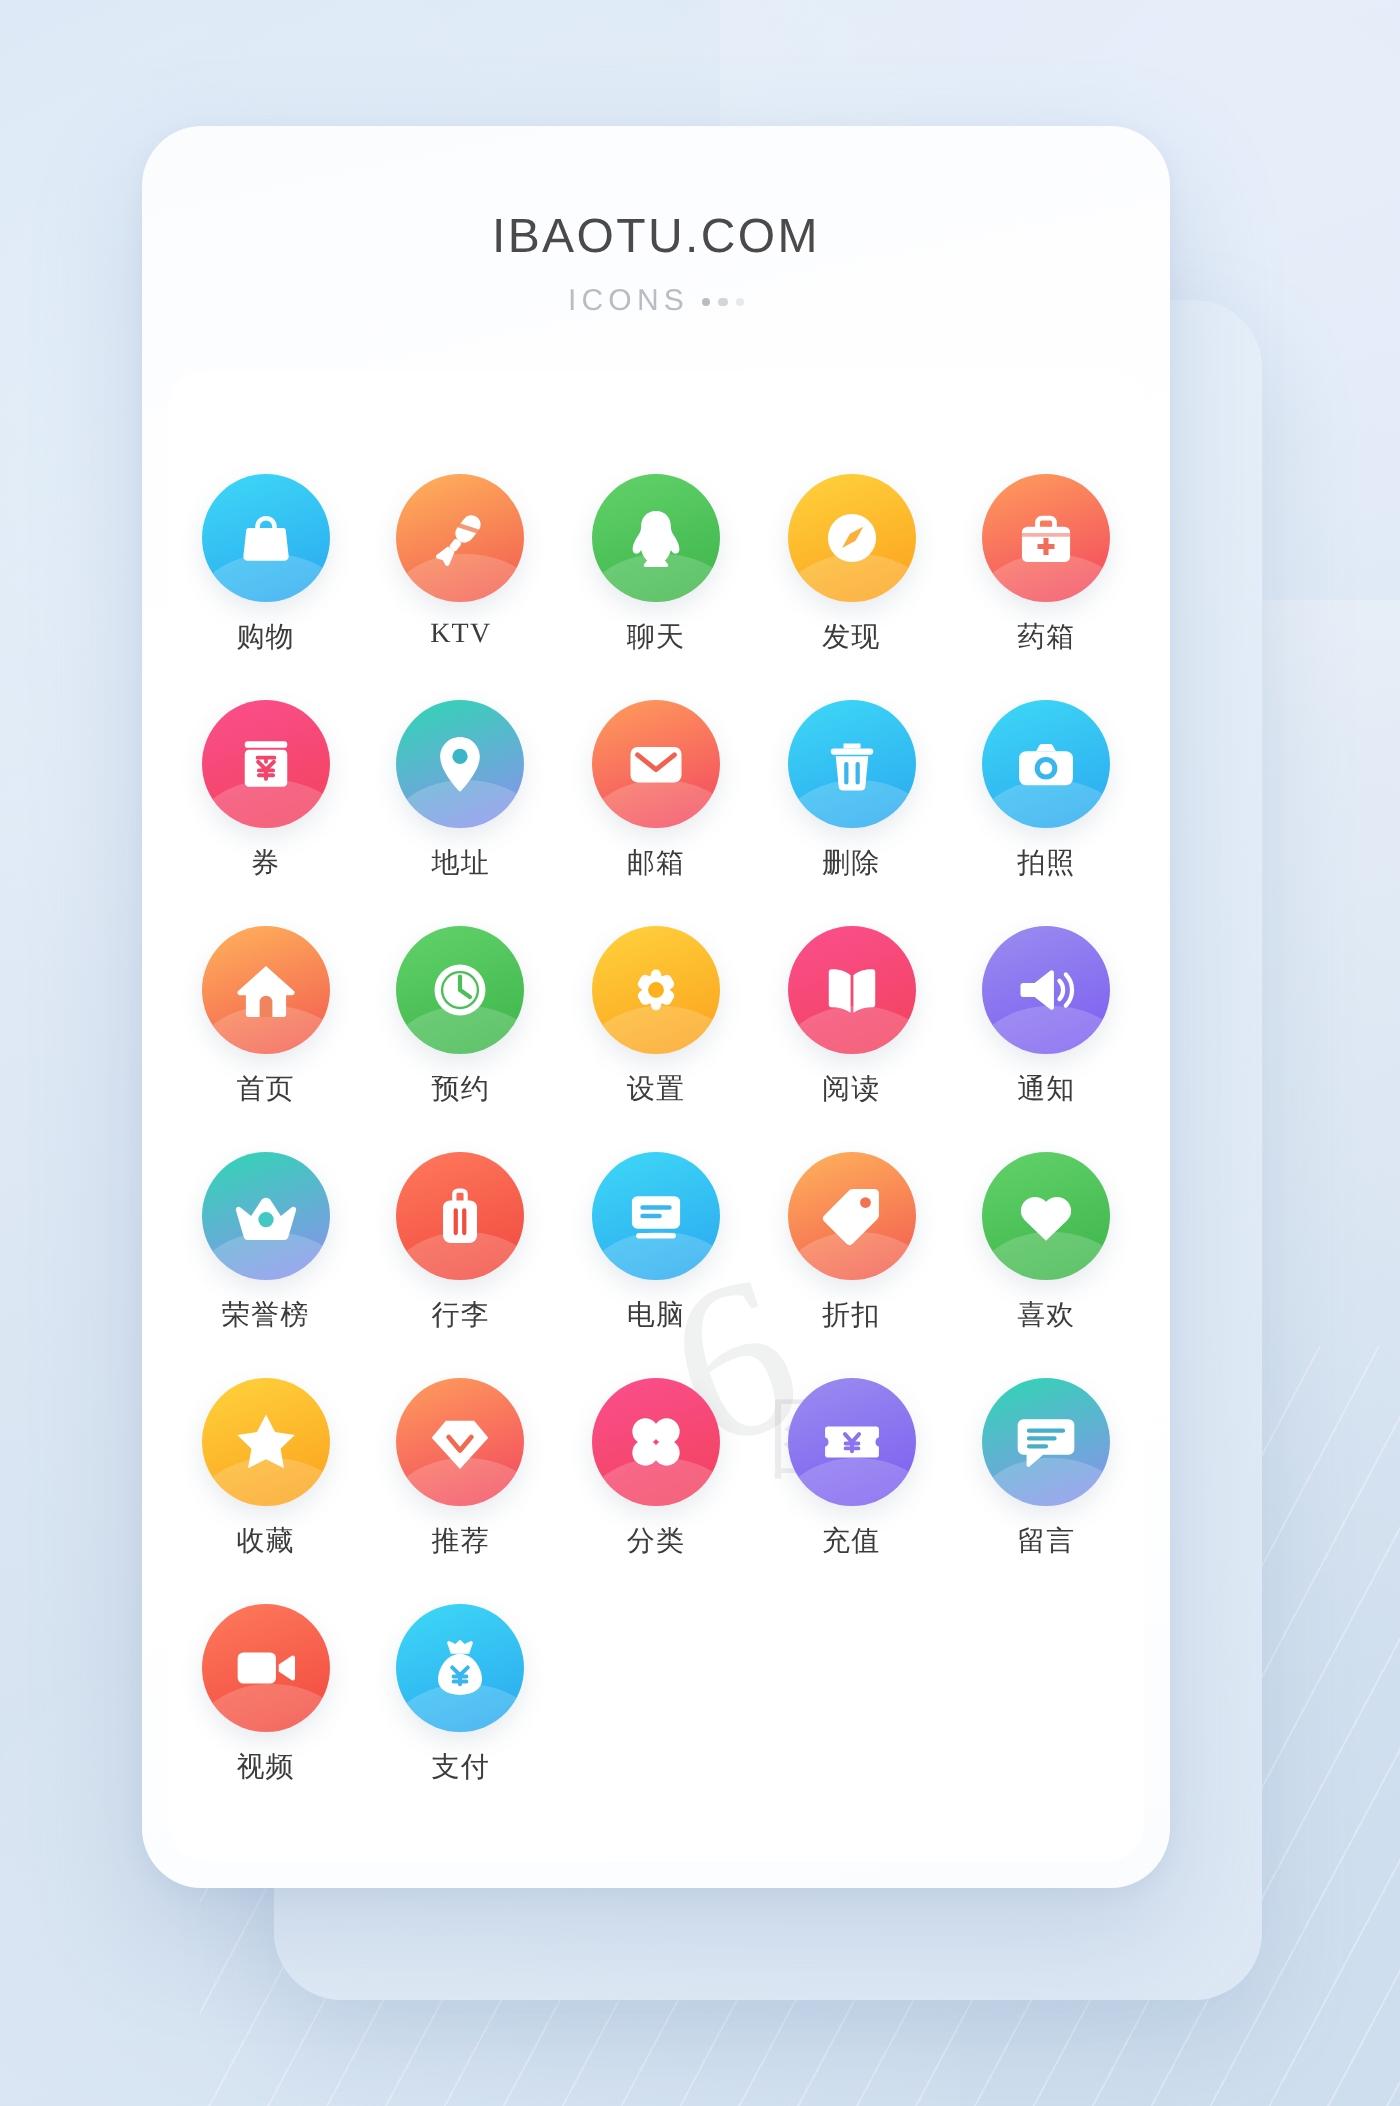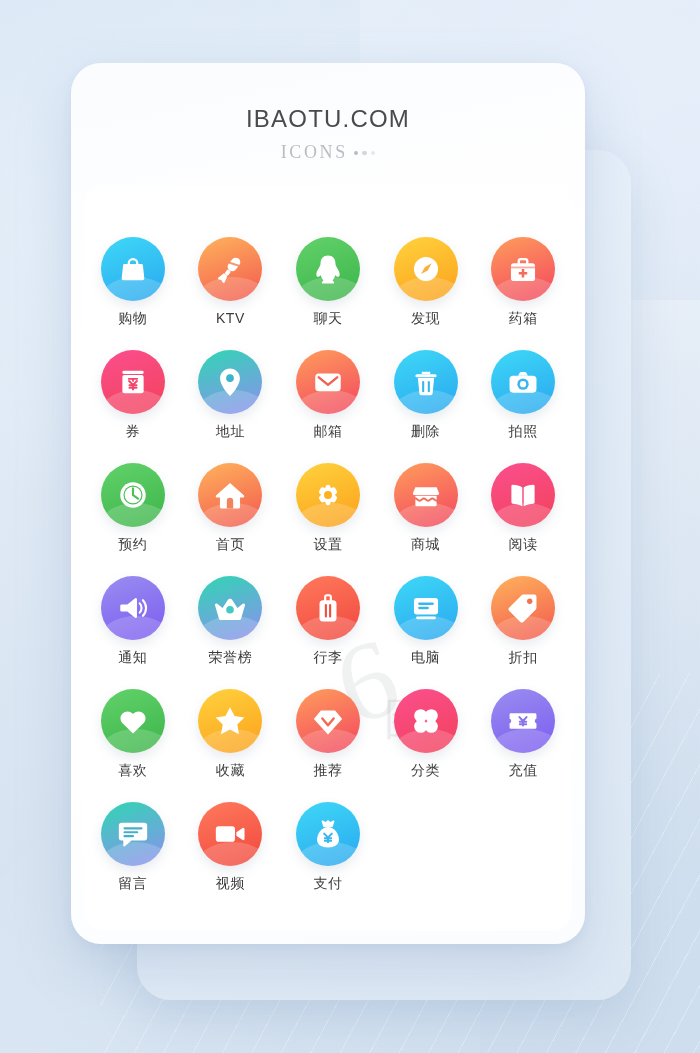--- a/index.html
+++ b/index.html
@@ -58,21 +58,21 @@
   }
 
   #header{padding-top:42px;text-align:center;}
   #brand{
     font-size:24px;letter-spacing:1.2px;color:#4a4a4a;font-weight:400;
     font-family:"Liberation Sans","DejaVu Sans",sans-serif;
   }
   #sub-wrap{
     margin-top:9px;display:flex;align-items:center;justify-content:center;gap:6px;
   }
-  #subtitle{font-size:18px;letter-spacing:2.6px;color:#b9bdc2;font-family:Liberation Serif, serif;}
+  #subtitle{font-size:15px;letter-spacing:2.6px;color:#b9bdc2;}
   .dots{display:flex;align-items:center;gap:4px;padding-top:1px;}
   .dots i{width:4.5px;height:4.5px;border-radius:50%;background:#b9bdc2;display:block;}
   .dots i:nth-child(2){opacity:.62;}
   .dots i:nth-child(3){opacity:.32;}
 
   
   #panel{
     position:absolute;left:13px;top:122px;width:488px;height:746px;
     background:#fff;border-radius:20px;
   }
@@ -93,21 +93,21 @@
   .badge::after{
     content:"";position:absolute;left:-14%;bottom:-36%;width:128%;height:74%;
     border-radius:48% 52% 0 0 / 70% 66% 0 0;
     background:rgba(255,255,255,.18);
     transform:rotate(-7deg);
     pointer-events:none;
   }
   .badge svg{position:relative;z-index:2;display:block;}
   .label{
     margin-top:9px;font-size:14px;color:#3c3c3c;letter-spacing:.6px;
-    font-family:Liberation Sans, sans-serif;white-space:nowrap;
+    font-family:Liberation Serif, serif;white-space:nowrap;
   }
 
   
   #wm{
     position:absolute;left:255px;top:440px;
     font-size:112px;color:rgba(120,125,132,.11);
     font-family:"Liberation Serif","DejaVu Serif",serif;
     line-height:1;pointer-events:none;user-select:none;
     transform:rotate(-18deg);
   }
@@ -246,57 +246,47 @@
             <svg width="34" height="34" viewBox="0 0 48 48" fill="#fff">
               <rect x="5" y="15" width="38" height="24" rx="5"></rect>
               <path d="M17 15l2.4-4.2a2 2 0 0 1 1.7-1h5.8a2 2 0 0 1 1.7 1L31 15z"></path>
               <circle cx="24" cy="27" r="8" fill="#3ab6ee"></circle>
               <circle cx="24" cy="27" r="4.4" fill="#fff"></circle>
             </svg>
           </div>
           <div class="label">拍照</div>
         </div>
         <div class="cell">
+          <div class="badge" style="background: linear-gradient(160deg, rgb(255, 179, 92) 0%, rgb(242, 88, 79) 100%);">
+            <svg width="34" height="34" viewBox="0 0 48 48" fill="#fff">
+              <path d="M24 7 4.5 24.5a1.8 1.8 0 0 0 1.2 3.2h4.1v13.4a1.9 1.9 0 0 0 1.9 1.9h24.6a1.9 1.9 0 0 0 1.9-1.9V27.7h4.1a1.8 1.8 0 0 0 1.2-3.2z"></path>
+              <path d="M19.5 43V32.5a4.5 4.5 0 0 1 9 0V43z" fill="#f0845c"></path>
+            </svg>
+          </div>
+          <div class="label">首页</div>
+        </div>
+        <div class="cell">
           <div class="badge" style="background: linear-gradient(160deg, rgb(98, 210, 106) 0%, rgb(60, 180, 74) 100%);">
             <svg width="34" height="34" viewBox="0 0 48 48" fill="#fff">
               <circle cx="24" cy="24" r="18"></circle>
               <circle cx="24" cy="24" r="13.5" fill="#4cbf57"></circle>
               <circle cx="24" cy="24" r="11.8" fill="#fff"></circle>
               <path d="M24 14.5V24l7 5" fill="none" stroke="#4cbf57" stroke-width="3" stroke-linecap="round"></path>
             </svg>
           </div>
           <div class="label">预约</div>
         </div>
         <div class="cell">
-          <div class="badge" style="background: linear-gradient(160deg, rgb(255, 179, 92) 0%, rgb(242, 88, 79) 100%);">
-            <svg width="34" height="34" viewBox="0 0 48 48" fill="#fff">
-              <path d="M24 7 4.5 24.5a1.8 1.8 0 0 0 1.2 3.2h4.1v13.4a1.9 1.9 0 0 0 1.9 1.9h24.6a1.9 1.9 0 0 0 1.9-1.9V27.7h4.1a1.8 1.8 0 0 0 1.2-3.2z"></path>
-              <path d="M19.5 43V32.5a4.5 4.5 0 0 1 9 0V43z" fill="#f0845c"></path>
-            </svg>
-          </div>
-          <div class="label">首页</div>
-        </div>
-        <div class="cell">
           <div class="badge" style="background: linear-gradient(160deg, rgb(255, 210, 61) 0%, rgb(251, 160, 28) 100%);">
             <svg width="34" height="34" viewBox="0 0 48 48" fill="#fff">
               <path d="M24 4.5c1.6 0 3 1.1 3.4 2.6l.6 2.3 2.3-.9a3.5 3.5 0 0 1 4.4 1.7l1.6 2.8a3.5 3.5 0 0 1-.8 4.4l-1.8 1.5 1.8 1.5a3.5 3.5 0 0 1 .8 4.4l-1.6 2.8a3.5 3.5 0 0 1-4.4 1.7l-2.3-.9-.6 2.3A3.5 3.5 0 0 1 24 33.3a3.5 3.5 0 0 1-3.4-2.6l-.6-2.3-2.3.9a3.5 3.5 0 0 1-4.4-1.7l-1.6-2.8a3.5 3.5 0 0 1 .8-4.4l1.8-1.5-1.8-1.5a3.5 3.5 0 0 1-.8-4.4l1.6-2.8a3.5 3.5 0 0 1 4.4-1.7l2.3.9.6-2.3A3.5 3.5 0 0 1 24 4.5z" transform="translate(0 5)"></path>
               <circle cx="24" cy="24" r="5.6" fill="#fbb21c"></circle>
             </svg>
           </div>
           <div class="label">设置</div>
-        </div>
-        <div class="cell">
-          <div class="badge" style="background: linear-gradient(160deg, rgb(255, 157, 92) 0%, rgb(242, 69, 95) 100%);">
-            <svg width="34" height="34" viewBox="0 0 48 48" fill="#fff">
-              <path d="M9 13h30l3.4 8.2a2 2 0 0 1-1.8 2.8H7.4a2 2 0 0 1-1.8-2.8z"></path>
-              <path d="M9 25h30v13a2 2 0 0 1-2 2H11a2 2 0 0 1-2-2z"></path>
-              <path d="M9 29c3 0 3 3 6 3s3-3 6-3 3 3 6 3 3-3 6-3 3 3 6 3" fill="none" stroke="#f2705b" stroke-width="2.8" stroke-linecap="round"></path>
-            </svg>
-          </div>
-          <div class="label">商城</div>
         </div>
         <div class="cell">
           <div class="badge" style="background: linear-gradient(160deg, rgb(251, 79, 142) 0%, rgb(242, 65, 90) 100%);">
             <svg width="34" height="34" viewBox="0 0 48 48" fill="#fff">
               <path d="M23 13.5C19.5 10.6 14.7 9.4 9.6 9.4A2 2 0 0 0 7.6 11.4v22.8a2 2 0 0 0 2 2c5 0 9.4 1.1 13.4 3.8z"></path>
               <path d="M25 13.5c3.5-2.9 8.3-4.1 13.4-4.1a2 2 0 0 1 2 2v22.8a2 2 0 0 1-2 2c-5 0-9.4 1.1-13.4 3.8z"></path>
             </svg>
           </div>
           <div class="label">阅读</div>
         </div>

